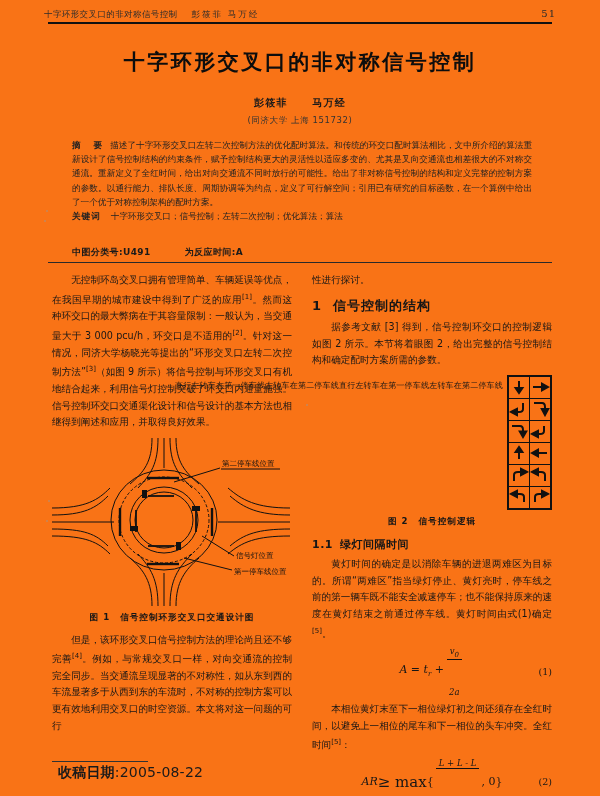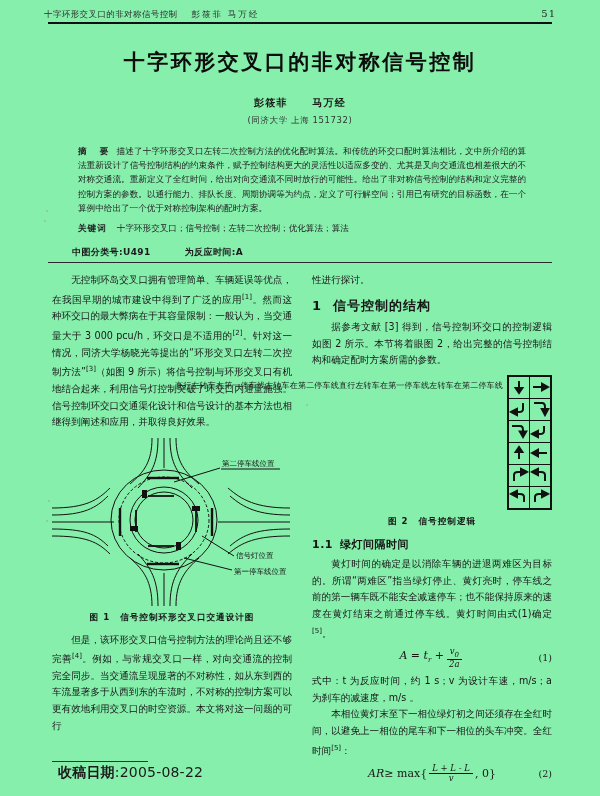--- a/index.html
+++ b/index.html
@@ -11,21 +11,21 @@
     width: 600px;
     height: 796px;
     position: relative;
     font-family: "DejaVu Sans", "Liberation Sans", sans-serif;
     color: #1a1a1a;
     overflow: hidden;
   }
   .page {
     position: absolute;
     inset: 0;
-    background: #86efac;
+    background: #f97316;
     text-decoration: underline;
   }
   
   .runhead {
     position: absolute;
     left: 44px;
     top: 8px;
     width: 512px;
     display: flex;
     align-items: baseline;
@@ -91,21 +91,21 @@
     line-height: 14.2px;
     text-align: justify;
     color: #222;
     filter: blur(.12px);
   }
   .absblock .lbl {
     font-weight: bold;
     letter-spacing: 5px;
     margin-right: 3px;
   }
-  .absblock p { margin: 6px; text-indent: 0; }
+  .absblock p { margin: 0; text-indent: 0; }
   .kw { margin-top: 2px; }
   .kw .lbl { letter-spacing: 1px; margin-right: 10px; }
   .clsline {
     position: absolute;
     left: 72px;
     top: 246px;
     font-size: 9px;
     font-weight: bold;
     letter-spacing: .4px;
   }
@@ -222,20 +222,21 @@
     font-size: 9.5px;
   }
   .frac {
     display: inline-flex;
     flex-direction: column;
     align-items: center;
     vertical-align: middle;
     margin: 0 2px;
     font-size: 8.5px;
     line-height: 1.05;
+    gap: 28px;
   }
   .frac .num { border-bottom: 1px solid #111; padding: 0 3px; }
   .frac .den { padding: 0 3px; }
   .sub { font-size: 7px; vertical-align: sub; font-style: italic; }
   
   .fnrule {
     position: absolute;
     left: 52px;
     bottom: 34px;
     width: 96px;
@@ -514,27 +515,26 @@
       <span>
         A&nbsp;=&nbsp;<i>t</i><span class="sub">r</span>&nbsp;+
       </span>
       <span class="frac">
         <span class="num"><i>v</i><span class="sub">0</span></span>
         <span class="den">2a</span>
       </span>
       <span class="eqno">(1)</span>
     </div>
 
-    <p class="noind">式中：t  为反应时间，约 1 s；v  为设计车速，m/s；a 为刹车的减速度，m/s  。</p>
 
     <p><span>本相位黄灯末至下一相位绿灯初之间还须存在全红时间，以避免上一相位的尾车和下一相位的头车冲突。全红时间</span><sup>[5]</sup><span>：</span></p>
 
     <div class="formula">
       <span>AR</span>
-      <span style="font-style:normal;font-size:11px;">≥ max</span>
+      <span style="font-style:normal;font-size:15px;">≥ max</span>
       <span style="font-style:normal;">{</span>
       <span class="frac">
         <span class="num">L  + L  - L</span>
         <span class="den">v</span>
       </span>
       <span style="font-style:normal;">, 0</span>
       <span style="font-style:normal;">}</span>
       <span class="eqno">(2)</span>
     </div>
   </div>

